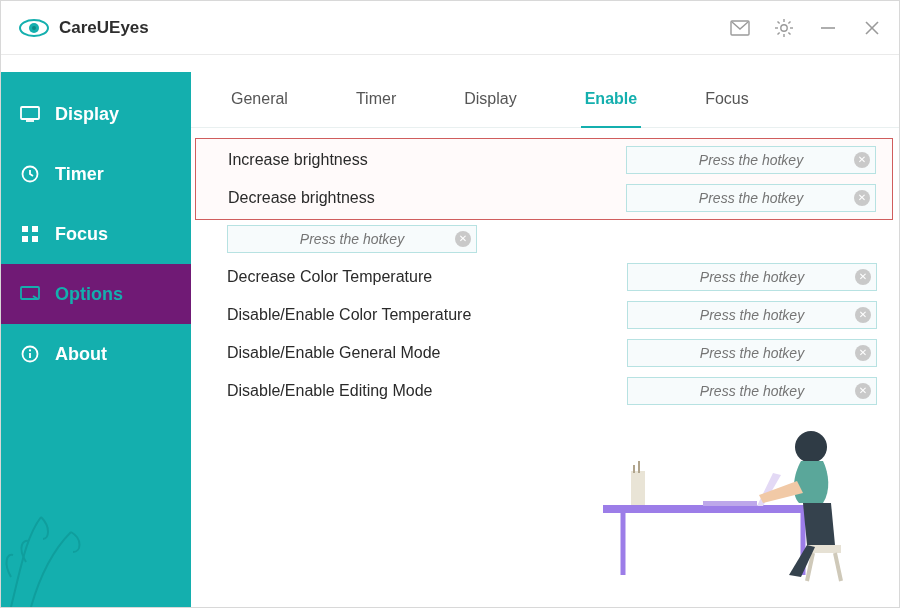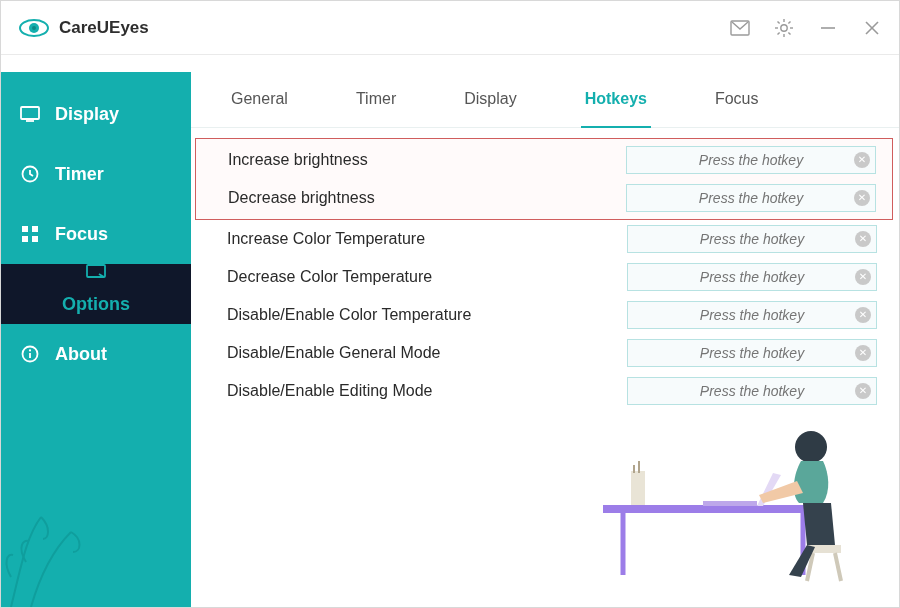--- a/index.html
+++ b/index.html
@@ -72,23 +72,22 @@
       align-items: center;
       gap: 14px;
       height: 60px;
       padding: 0 18px;
       color: #ffffff;
       font-size: 18px;
       font-weight: 600;
       cursor: pointer;
     }
     .sidebar-item.active {
-      background: #0f172a;
+      background: #701a75;
       color: #14afae;
-      flex-direction: column;
     }
     .sidebar-item .sb-icon {
       width: 22px;
       display: flex;
       align-items: center;
       justify-content: center;
     }
     .sidebar-plant {
       position: absolute;
       left: 0; bottom: 0;
@@ -315,21 +314,21 @@
         <div class="tab">
             <span>General</span>
           </div>
         <div class="tab">
             <span>Timer</span>
           </div>
         <div class="tab">
             <span>Display</span>
           </div>
         <div class="tab active">
-            <span>Hotkeys</span>
+            <span>Enable</span>
           </div>
         <div class="tab">
             <span>Focus</span>
           </div>
       </div>
 
       <div class="hotkey-list">
 
         <div class="hotkey-group highlight">
           <div class="hotkey-row">
@@ -343,21 +342,20 @@
             <span class="hk-label">Decrease brightness</span>
             <span class="hk-input-wrap">
               <input class="hk-input" placeholder="Press the hotkey" style="">
               <span class="hk-clear">✕</span>
             </span>
           </div>
         </div>
 
         <div class="hotkey-group">
           <div class="hotkey-row">
-            <span class="hk-label">Increase Color Temperature</span>
             <span class="hk-input-wrap">
               <input class="hk-input" placeholder="Press the hotkey" style="">
               <span class="hk-clear">✕</span>
             </span>
           </div>
           <div class="hotkey-row">
             <span class="hk-label">Decrease Color Temperature</span>
             <span class="hk-input-wrap">
               <input class="hk-input" placeholder="Press the hotkey" style="">
               <span class="hk-clear">✕</span>

